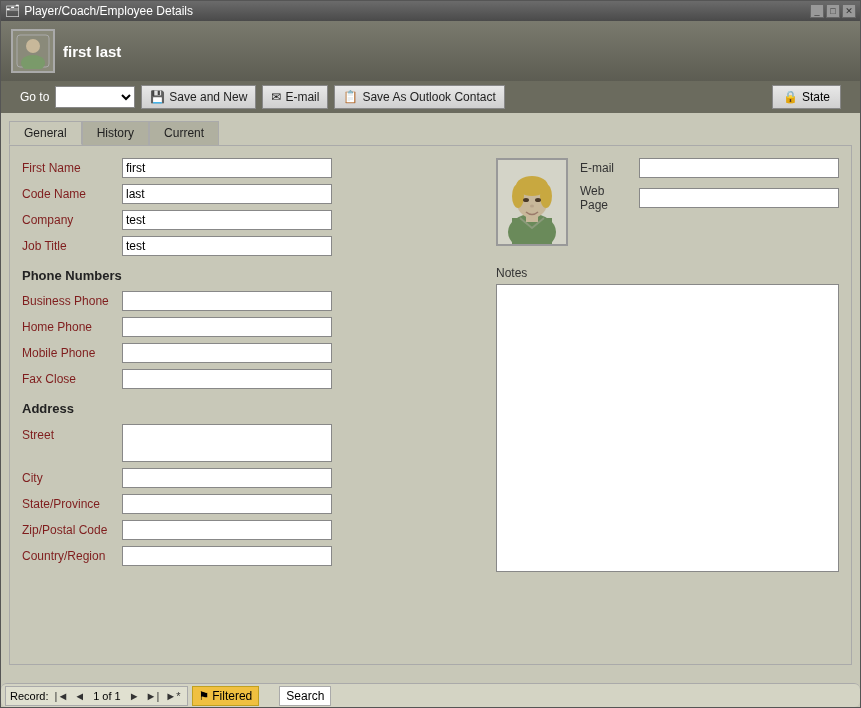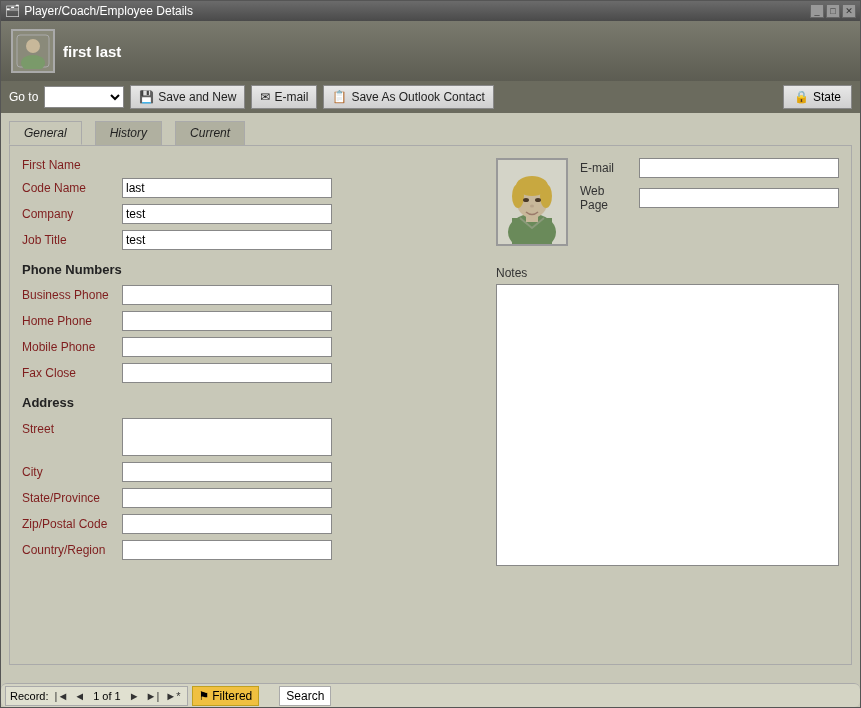--- a/index.html
+++ b/index.html
@@ -43,21 +43,21 @@
     }
     .header-title {
       color: white;
       font-size: 15px;
       font-weight: bold;
     }
 
     
     .toolbar {
       background: #6b6b5e;
-      padding: 4px 8px;
+      padding: 4px 19px;
       display: flex;
       align-items: center;
       gap: 6px;
     }
     .goto-label { color: white; font-size: 12px; }
     .goto-combo {
       width: 80px; height: 22px;
       border: 1px solid #888;
       background: white;
       font-size: 11px;
@@ -79,23 +79,22 @@
       background: linear-gradient(to bottom, #e8e8e8, #d0d0d0);
       border: 1px solid #888;
       cursor: pointer;
       display: flex; align-items: center; gap: 4px;
       font-size: 11px;
     }
 
     
     .tabs {
       display: flex;
-      gap: 13px;
+      gap: 0;
       margin-bottom: 0;
-      font-style: italic;
     }
     .tab {
       padding: 4px 14px;
       border: 1px solid #aaa;
       background: #b0b0a0;
       cursor: pointer;
       font-size: 12px;
       color: #222;
       border-bottom: none;
     }
@@ -329,20 +328,21 @@
       <div class="tab">Current</div>
     </div>
 
     <div class="tab-content">
       <div class="form-grid">
 
         <div class="form-left">
 
           <div class="form-row">
             <span class="form-label">First Name</span>
+            <input class="form-input-wide" type="text" value="first" style="">
           </div>
           <div class="form-row">
             <span class="form-label">Code Name</span>
             <input class="form-input-wide" type="text" value="last" style="">
           </div>
           <div class="form-row">
             <span class="form-label">Company</span>
             <input class="form-input-wide" type="text" value="test" style="">
           </div>
           <div class="form-row">

